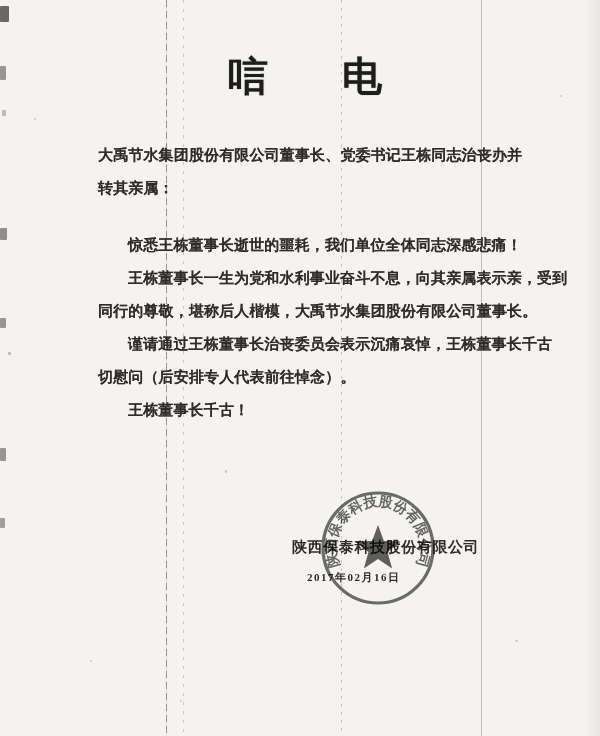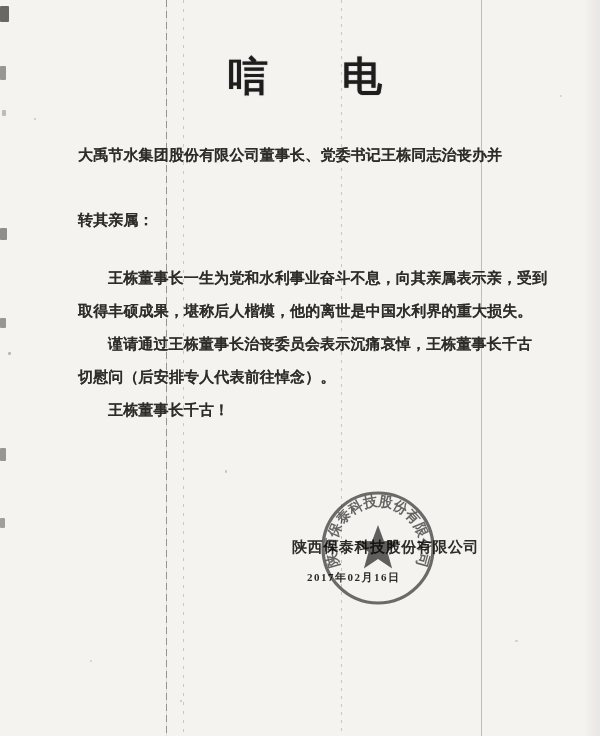--- a/index.html
+++ b/index.html
@@ -46,28 +46,28 @@
     position:absolute; top:56px; left:0; width:600px;
     display:flex; justify-content:center; gap:74px;
     transform:translateX(5px);
     font-family:"DejaVu Sans", sans-serif;
     font-weight:bold; font-size:40px; line-height:1;
     color:#1d1d1d;
   }
   .title-char { text-shadow:0 0 1px rgba(30,30,30,0.55); }
   
   .line {
-    position:absolute; left:78px;
+    position:absolute; left:98px;
     font-size:15px; font-weight:600; letter-spacing:0.15px;
     line-height:20px; white-space:nowrap;
     color:#2e2c29;
     text-shadow:0 0 0.6px rgba(46,44,41,0.6);
   }
   .indent { padding-left:30px; }
-  .t-145 { top:145px; } .t-178 { top:178px;margin-top:32px; }
+  .t-145 { top:145px; } .t-178 { top:178px; }
   .t-235 { top:235px; } .t-268 { top:268px; } .t-301 { top:301px; }
   .t-334 { top:334px; } .t-367 { top:367px; } .t-400 { top:400px; }
   
   .company-line {
     position:absolute; left:292px; top:538px;
     font-size:15px; font-weight:600; letter-spacing:0.6px;
     white-space:nowrap; z-index:2;
   }
   .date-line {
     position:absolute; left:307px; top:570px;
@@ -107,22 +107,23 @@
   <div class="speck" style="left:180px;top:700px;width:2px;height:2px;opacity:.25;"></div>
   <div class="speck" style="left:90px;top:660px;width:2px;height:2px;opacity:.2;"></div>
 
   <div class="title-row">
     <span class="title-char">唁</span>
     <span class="title-char">电</span>
   </div>
 
   <div class="line t-145">大禹节水集团股份有限公司董事长、党委书记王栋同志治丧办并</div>
   <div class="line t-178">转其亲属：</div>
+  <div class="line t-235 indent">惊悉王栋董事长逝世的噩耗，我们单位全体同志深感悲痛！</div>
   <div class="line t-268 indent">王栋董事长一生为党和水利事业奋斗不息，向其亲属表示亲，受到</div>
-  <div class="line t-301">取得丰硕成果，堪称后人楷模，他的离世是中国水利界的重大损失。</div>
+  <div class="line t-301">同行的尊敬，堪称后人楷模，大禹节水集团股份有限公司董事长。</div>
   <div class="line t-334 indent">谨请通过王栋董事长治丧委员会表示沉痛哀悼，王栋董事长千古</div>
   <div class="line t-367">切慰问（后安排专人代表前往悼念）。</div>
   <div class="line t-400 indent">王栋董事长千古！</div>
 
   <div class="company-line">陕西保泰科技股份有限公司</div>
   <div class="date-line">2017年02月16日</div>
 
   <svg class="seal" viewBox="0 0 124 124" xmlns="http://www.w3.org/2000/svg">
     <circle cx="62" cy="62" r="55" fill="none" stroke="#3a3a3a" stroke-width="3.2" opacity="0.82"></circle>
     <polygon points="62,39 67.9,54.9 84.8,55.6 71.5,66.1 76.1,82.4 62,73 47.9,82.4 52.5,66.1 39.2,55.6 56.1,54.9" fill="#333333" opacity="0.85"></polygon>

